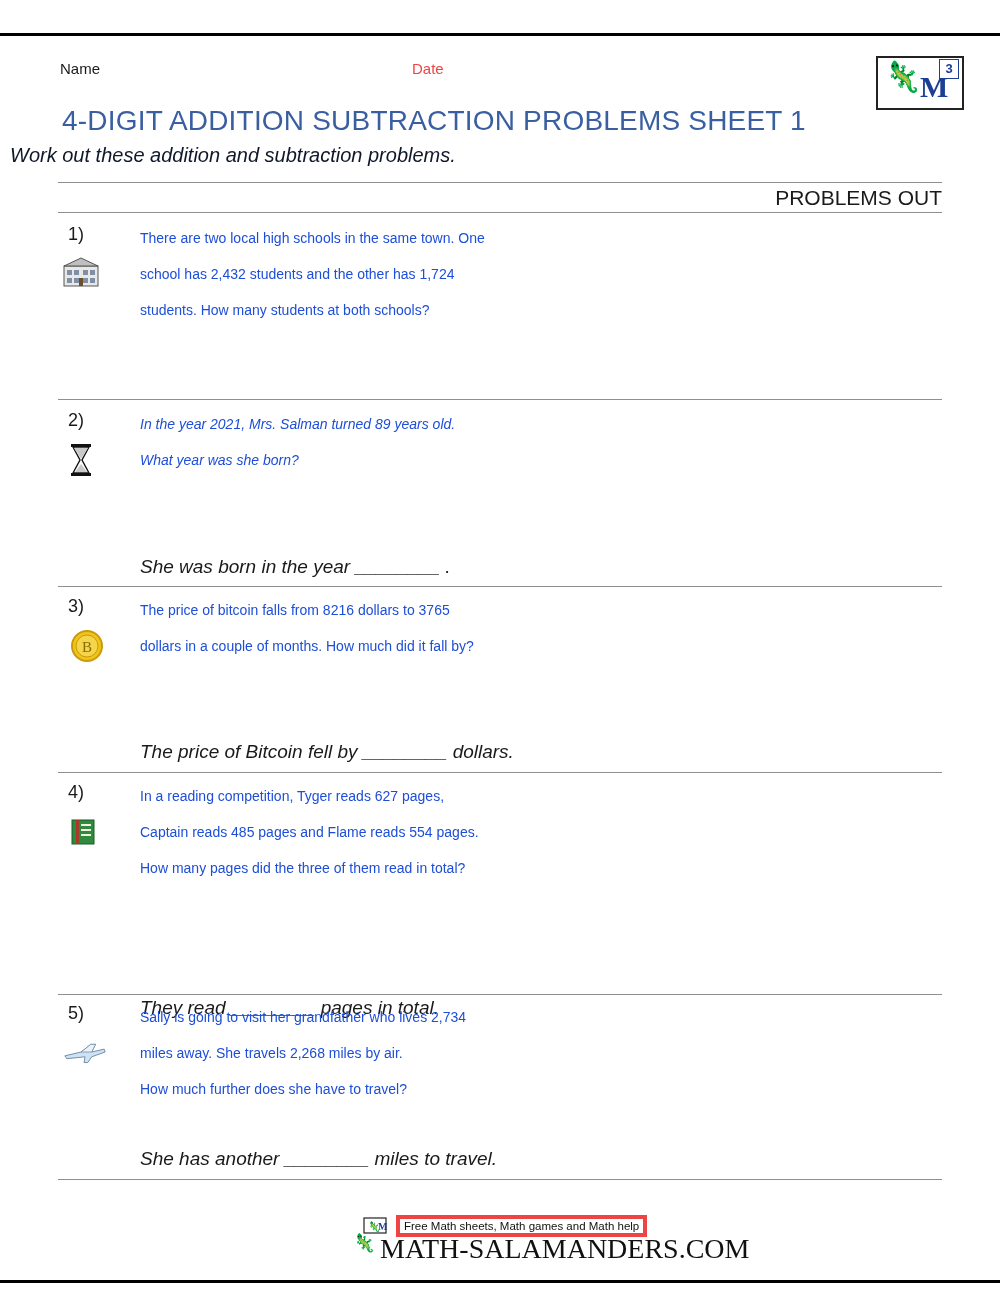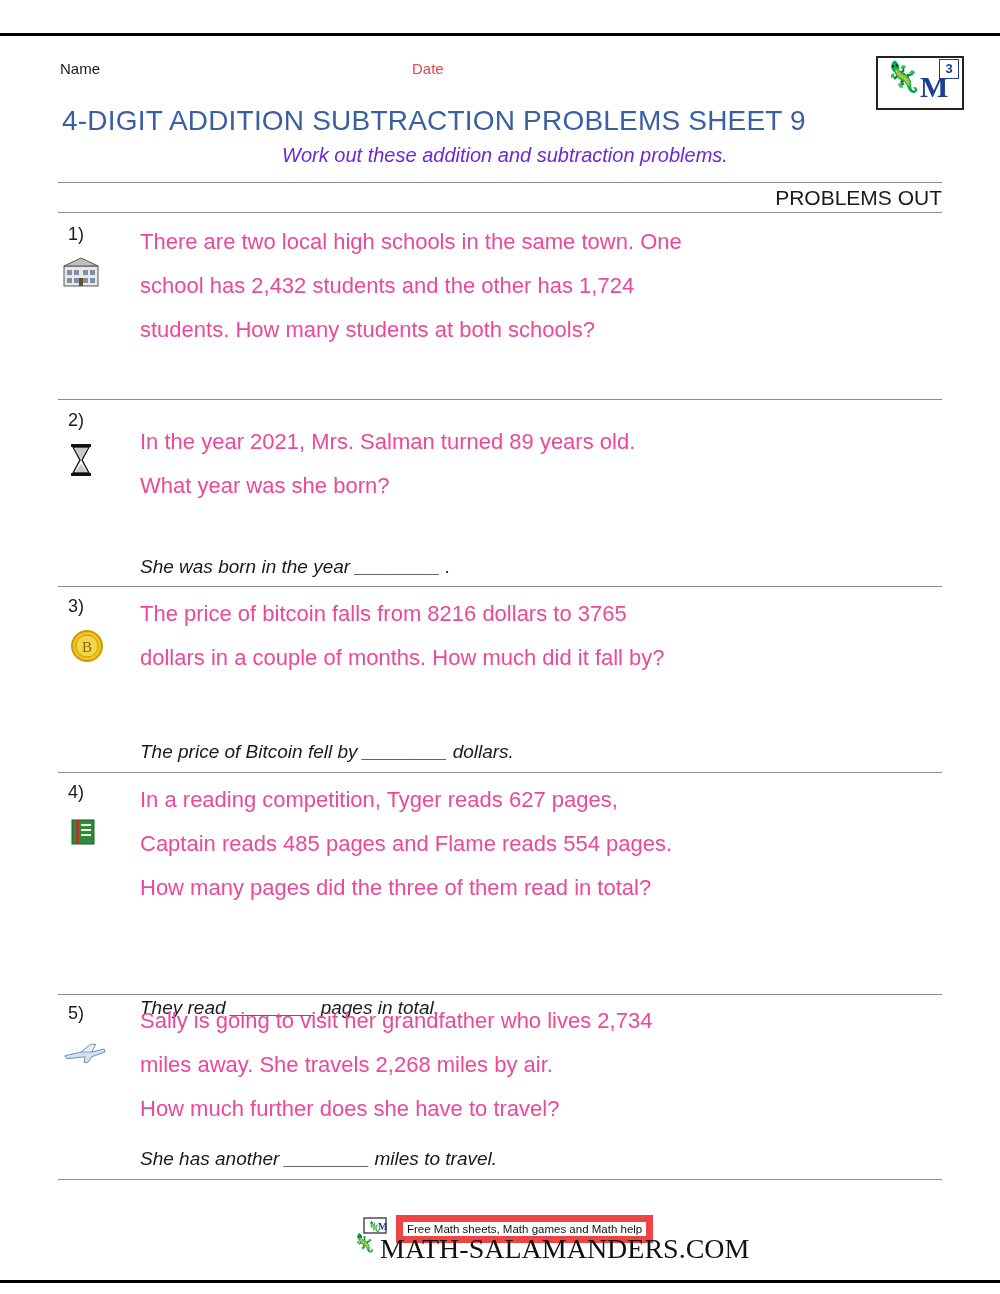--- a/index.html
+++ b/index.html
@@ -105,24 +105,23 @@
     top: 105px;
     font-size: 28px;
     color: #3a5fa0;
     letter-spacing: 0.2px;
   }
   .subtitle {
     position: absolute;
     left: 0;
     top: 144px;
     width: 1000px;
-    text-align: center;
     font-size: 20px;
     font-style: italic;
-    color: #6d28d9;
+    color: #0f172a;
     padding-left: 10px;
     box-sizing: border-box;
   }
   .hr {
     position: absolute;
     left: 58px;
     width: 884px;
     height: 1px;
     background: #8f8f8f;
   }
@@ -133,23 +132,23 @@
     font-size: 21px;
     color: #1a1a1a;
   }
   .q-num {
     position: absolute;
     font-size: 18px;
     color: #1a1a1a;
   }
   .q-text {
     position: absolute;
-    font-size: 22px;
-    line-height: 44px;
-    color: #ec4899;
+    font-size: 14px;
+    line-height: 36px;
+    color: #1d4ed8;
     white-space: pre-line;
   }
   .q-answer {
     position: absolute;
     font-size: 19px;
     font-style: italic;
     color: #1a1a1a;
   }
   .icon-wrap {
     position: absolute;
@@ -179,21 +178,21 @@
     top: 2px;
     width: 40px;
     height: 36px;
   }
   .footer-tag {
     position: absolute;
     left: 46px;
     top: 0px;
     font-size: 11.5px;
     color: #111;
-    border: 7px solid #ef4444;
+    border: 4px solid #ef4444;
     padding: 1px 4px 1px 4px;
     white-space: nowrap;
   }
   .footer-url {
     position: absolute;
     left: 30px;
     top: 18px;
     font-size: 28px;
     color: #111;
     font-family: "Liberation Serif", serif;
@@ -211,21 +210,21 @@
   <div class="date-label">Date</div>
 
   <div class="logo-box">
     <div class="logo-inner">
       <span class="logo-sal">🦎</span>
       <span class="logo-m">M</span>
       <span class="logo-num">3</span>
     </div>
   </div>
 
-  <div class="sheet-title">4-DIGIT ADDITION SUBTRACTION PROBLEMS SHEET 9</div>
+  <div class="sheet-title">4-DIGIT ADDITION SUBTRACTION PROBLEMS SHEET 1</div>
   <div class="subtitle">Work out these addition and subtraction problems.</div>
 
   <div class="hr" style="top:182px;"></div>
   <div class="working-out">PROBLEMS OUT</div>
   <div class="hr" style="top:212px;"></div>
 
   <div class="q-num" style="left:68px; top:224px;">1)</div>
   <div class="icon-wrap" style="left:58px; top:252px;">
     <svg width="40" height="32" viewBox="0 0 40 32">
       <rect x="3" y="10" width="34" height="20" fill="#e8e8e8" stroke="#555" stroke-width="1"></rect>
@@ -249,21 +248,21 @@
   <div class="q-num" style="left:68px; top:410px;">2)</div>
   <div class="icon-wrap" style="left:58px; top:440px;">
     <svg width="26" height="34" viewBox="0 0 26 34">
       <rect x="3" y="1" width="20" height="3" fill="#111"></rect>
       <rect x="3" y="30" width="20" height="3" fill="#111"></rect>
       <polygon points="5,4 21,4 14,17 21,30 5,30 12,17" fill="#ffffff" stroke="#111" stroke-width="1.4"></polygon>
       <polygon points="6,5 20,5 13,16" fill="#c9c9c9"></polygon>
       <polygon points="7,29 19,29 13,21" fill="#c9c9c9"></polygon>
     </svg>
   </div>
-  <div class="q-text" style="left:140px; top:420px; width:640px;">In the year 2021, Mrs. Salman turned 89 years old.
+  <div class="q-text" style="left:140px; top:406px; width:640px;font-style:italic;">In the year 2021, Mrs. Salman turned 89 years old.
 What year was she born?</div>
   <div class="q-answer" style="left:140px; top:556px;">She was born in the year ________ .</div>
   <div class="hr" style="top:586px;"></div>
 
   <div class="q-num" style="left:68px; top:596px;">3)</div>
   <div class="icon-wrap" style="left:64px; top:626px;">
     <svg width="34" height="34" viewBox="0 0 34 34">
       <circle cx="17" cy="17" r="15" fill="#f0c419" stroke="#c99a0b" stroke-width="2"></circle>
       <circle cx="17" cy="17" r="11" fill="#f5d54a" stroke="#c99a0b" stroke-width="1"></circle>
       <text x="17" y="23" text-anchor="middle" font-size="15" font-family="Liberation Serif, serif" fill="#8a6a05">B</text>

